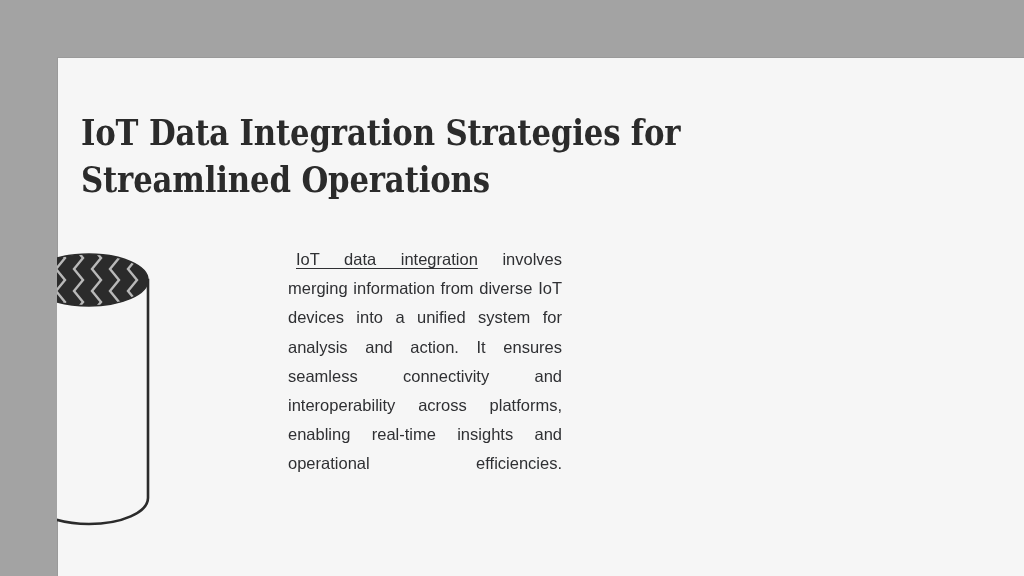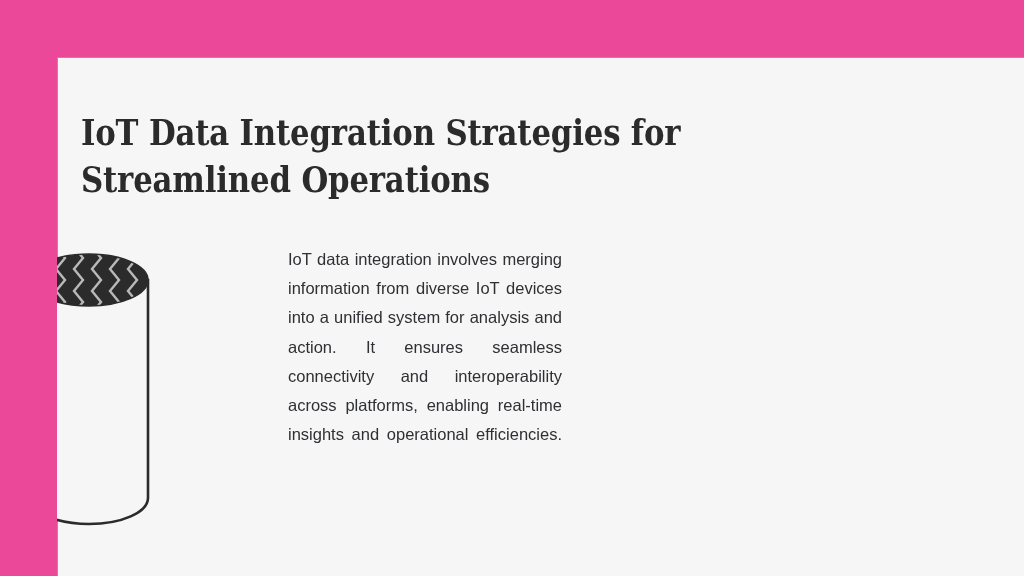--- a/index.html
+++ b/index.html
@@ -11,21 +11,21 @@
     width: 1024px;
     height: 576px;
     overflow: hidden;
     font-family: "Liberation Sans", sans-serif;
   }
 
   #slide {
     position: relative;
     width: 1024px;
     height: 576px;
-    background: #ec4899;
+    background: #a3a3a3;
   }
 
   
   #frame {
     position: absolute;
     left: 57px;
     top: 57px;
     width: 967px;   
     height: 519px;  
     border-top: 1px solid #9a9a9a;
@@ -83,22 +83,24 @@
     line-height: 29.2px;
   }
   .col p { margin: 0; }
   .col p::after {
     
     content: "";
     display: inline-block;
     width: 100%;
   }
   .lead-underline {
+    text-decoration: underline;
     text-underline-offset: 3px;
     text-decoration-thickness: 1px;
+    margin-left: 8px;
   }
 </style>
 </head>
 <body>
 
 <div id="slide">
 
   <div id="frame"></div>
 
   <h1 id="title">IoT Data Integration Strategies for Streamlined Operations</h1>

